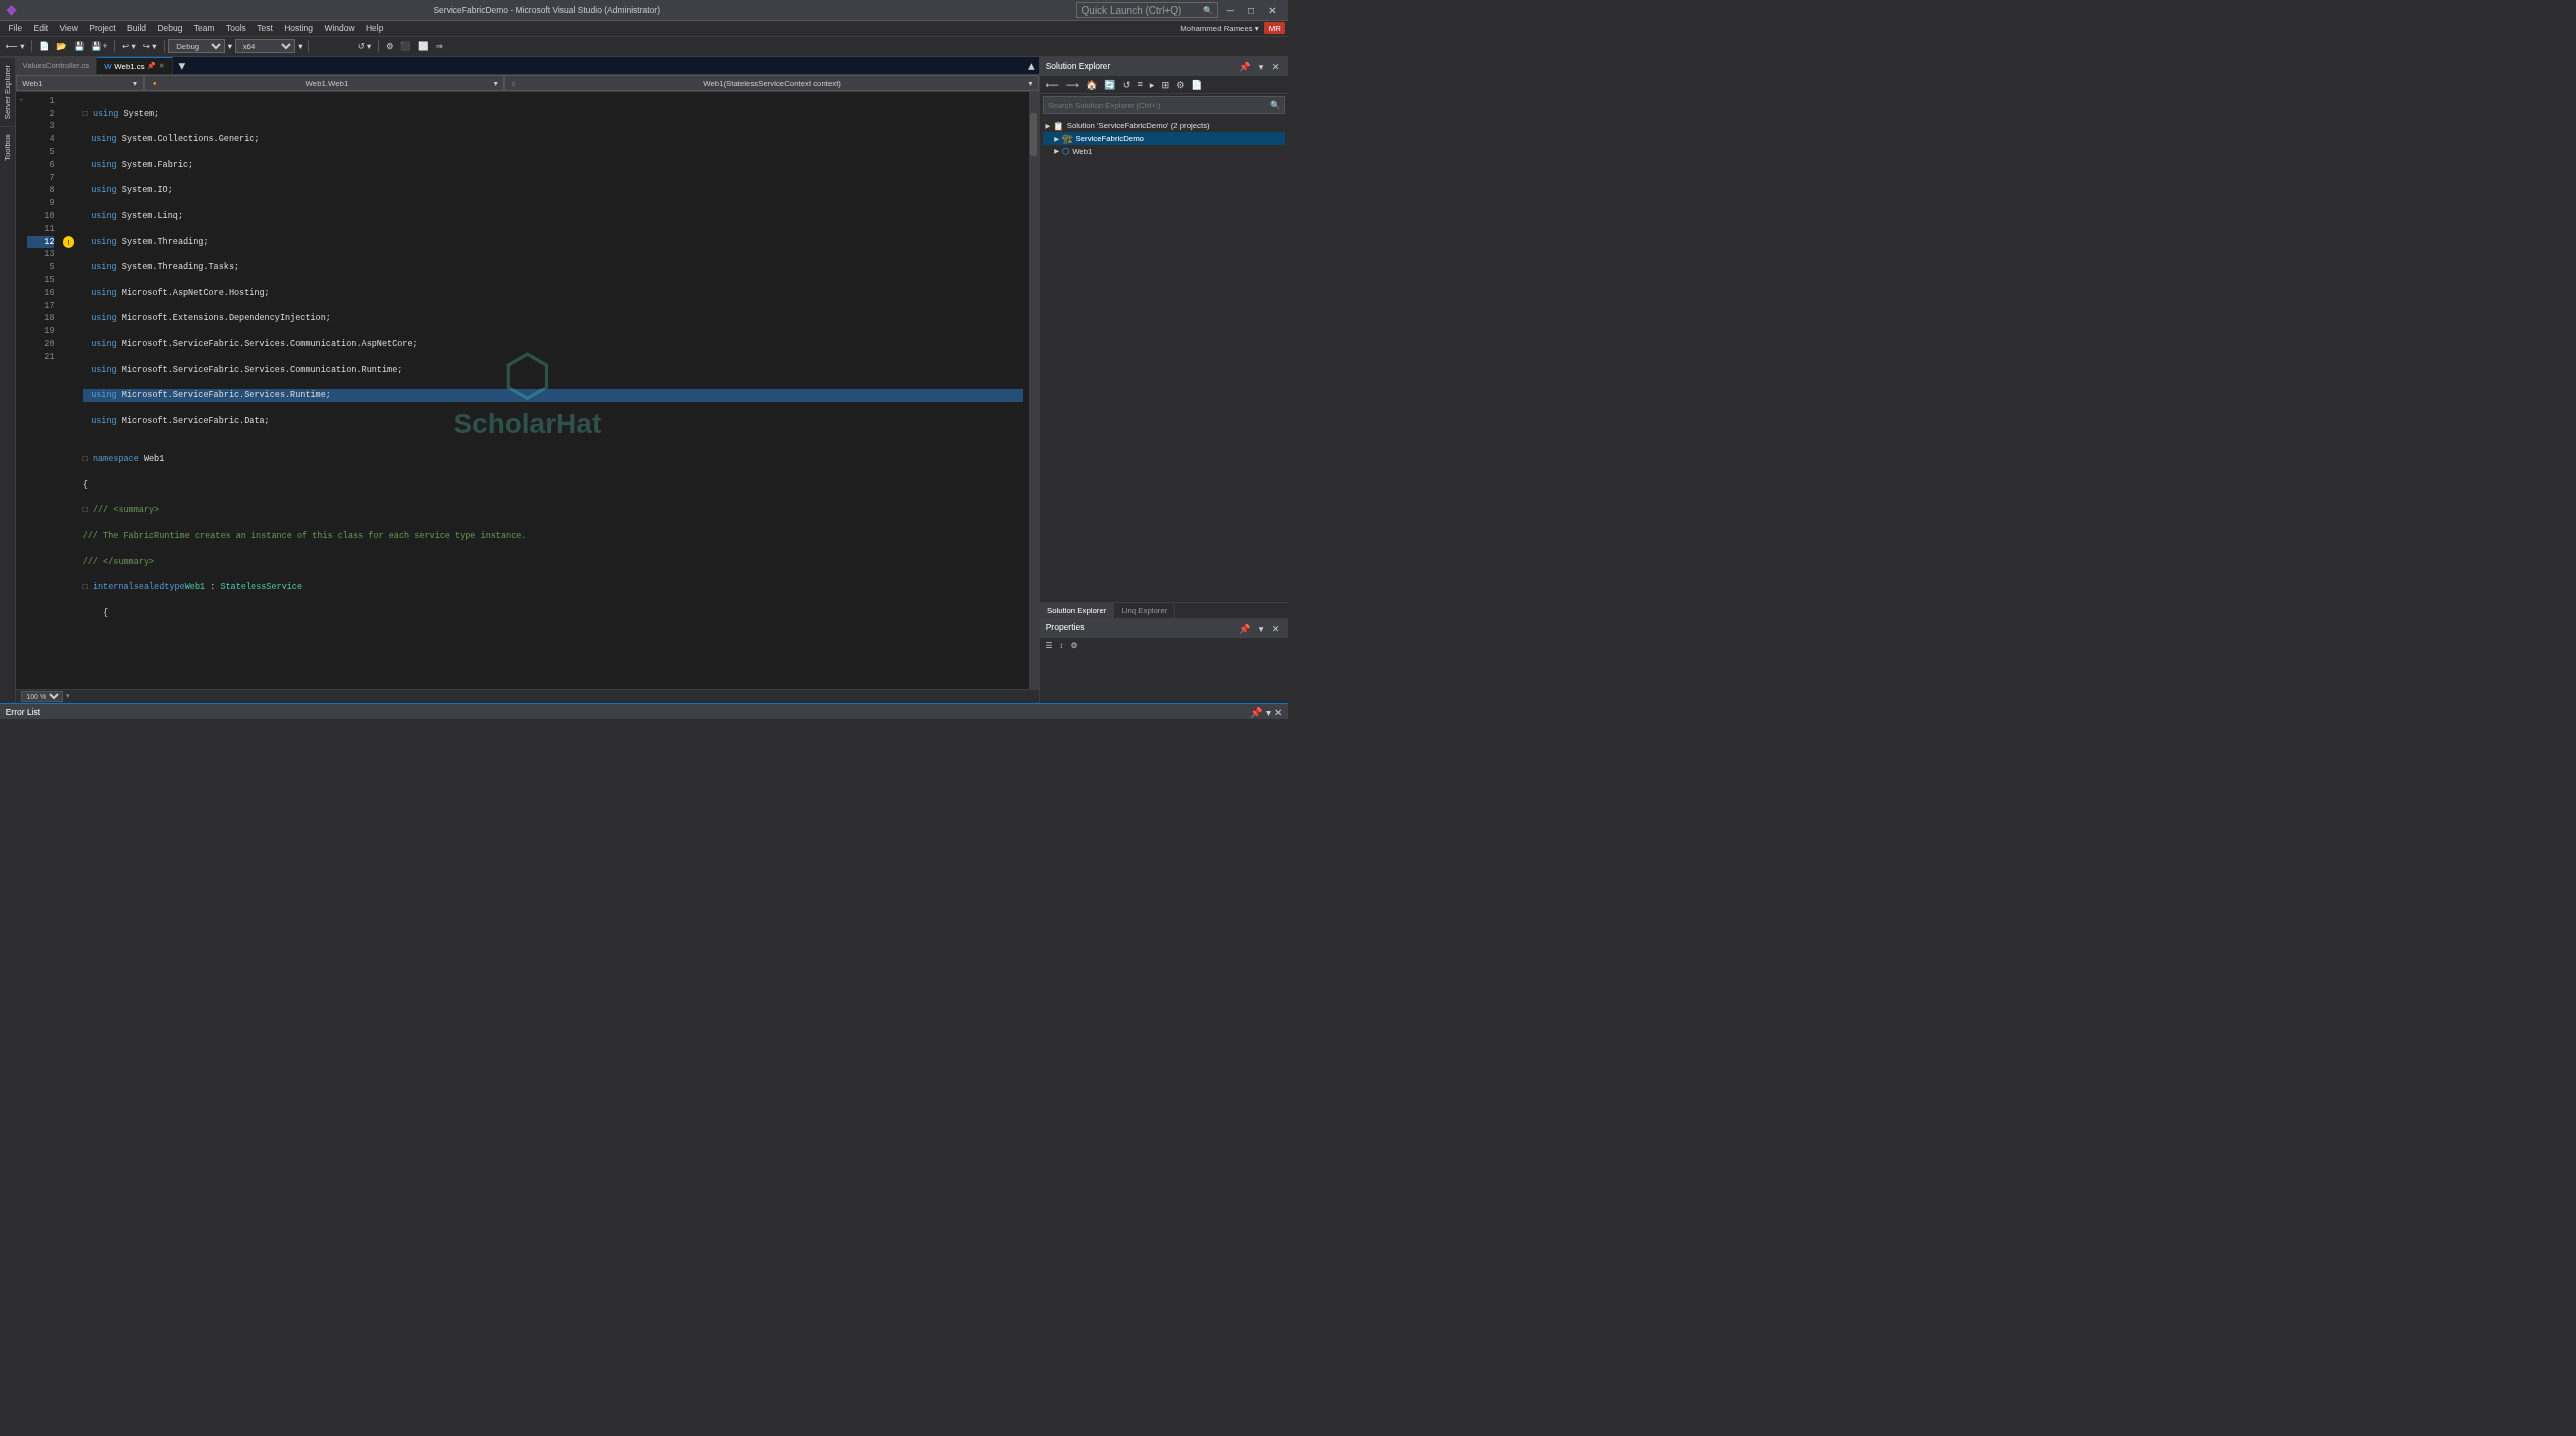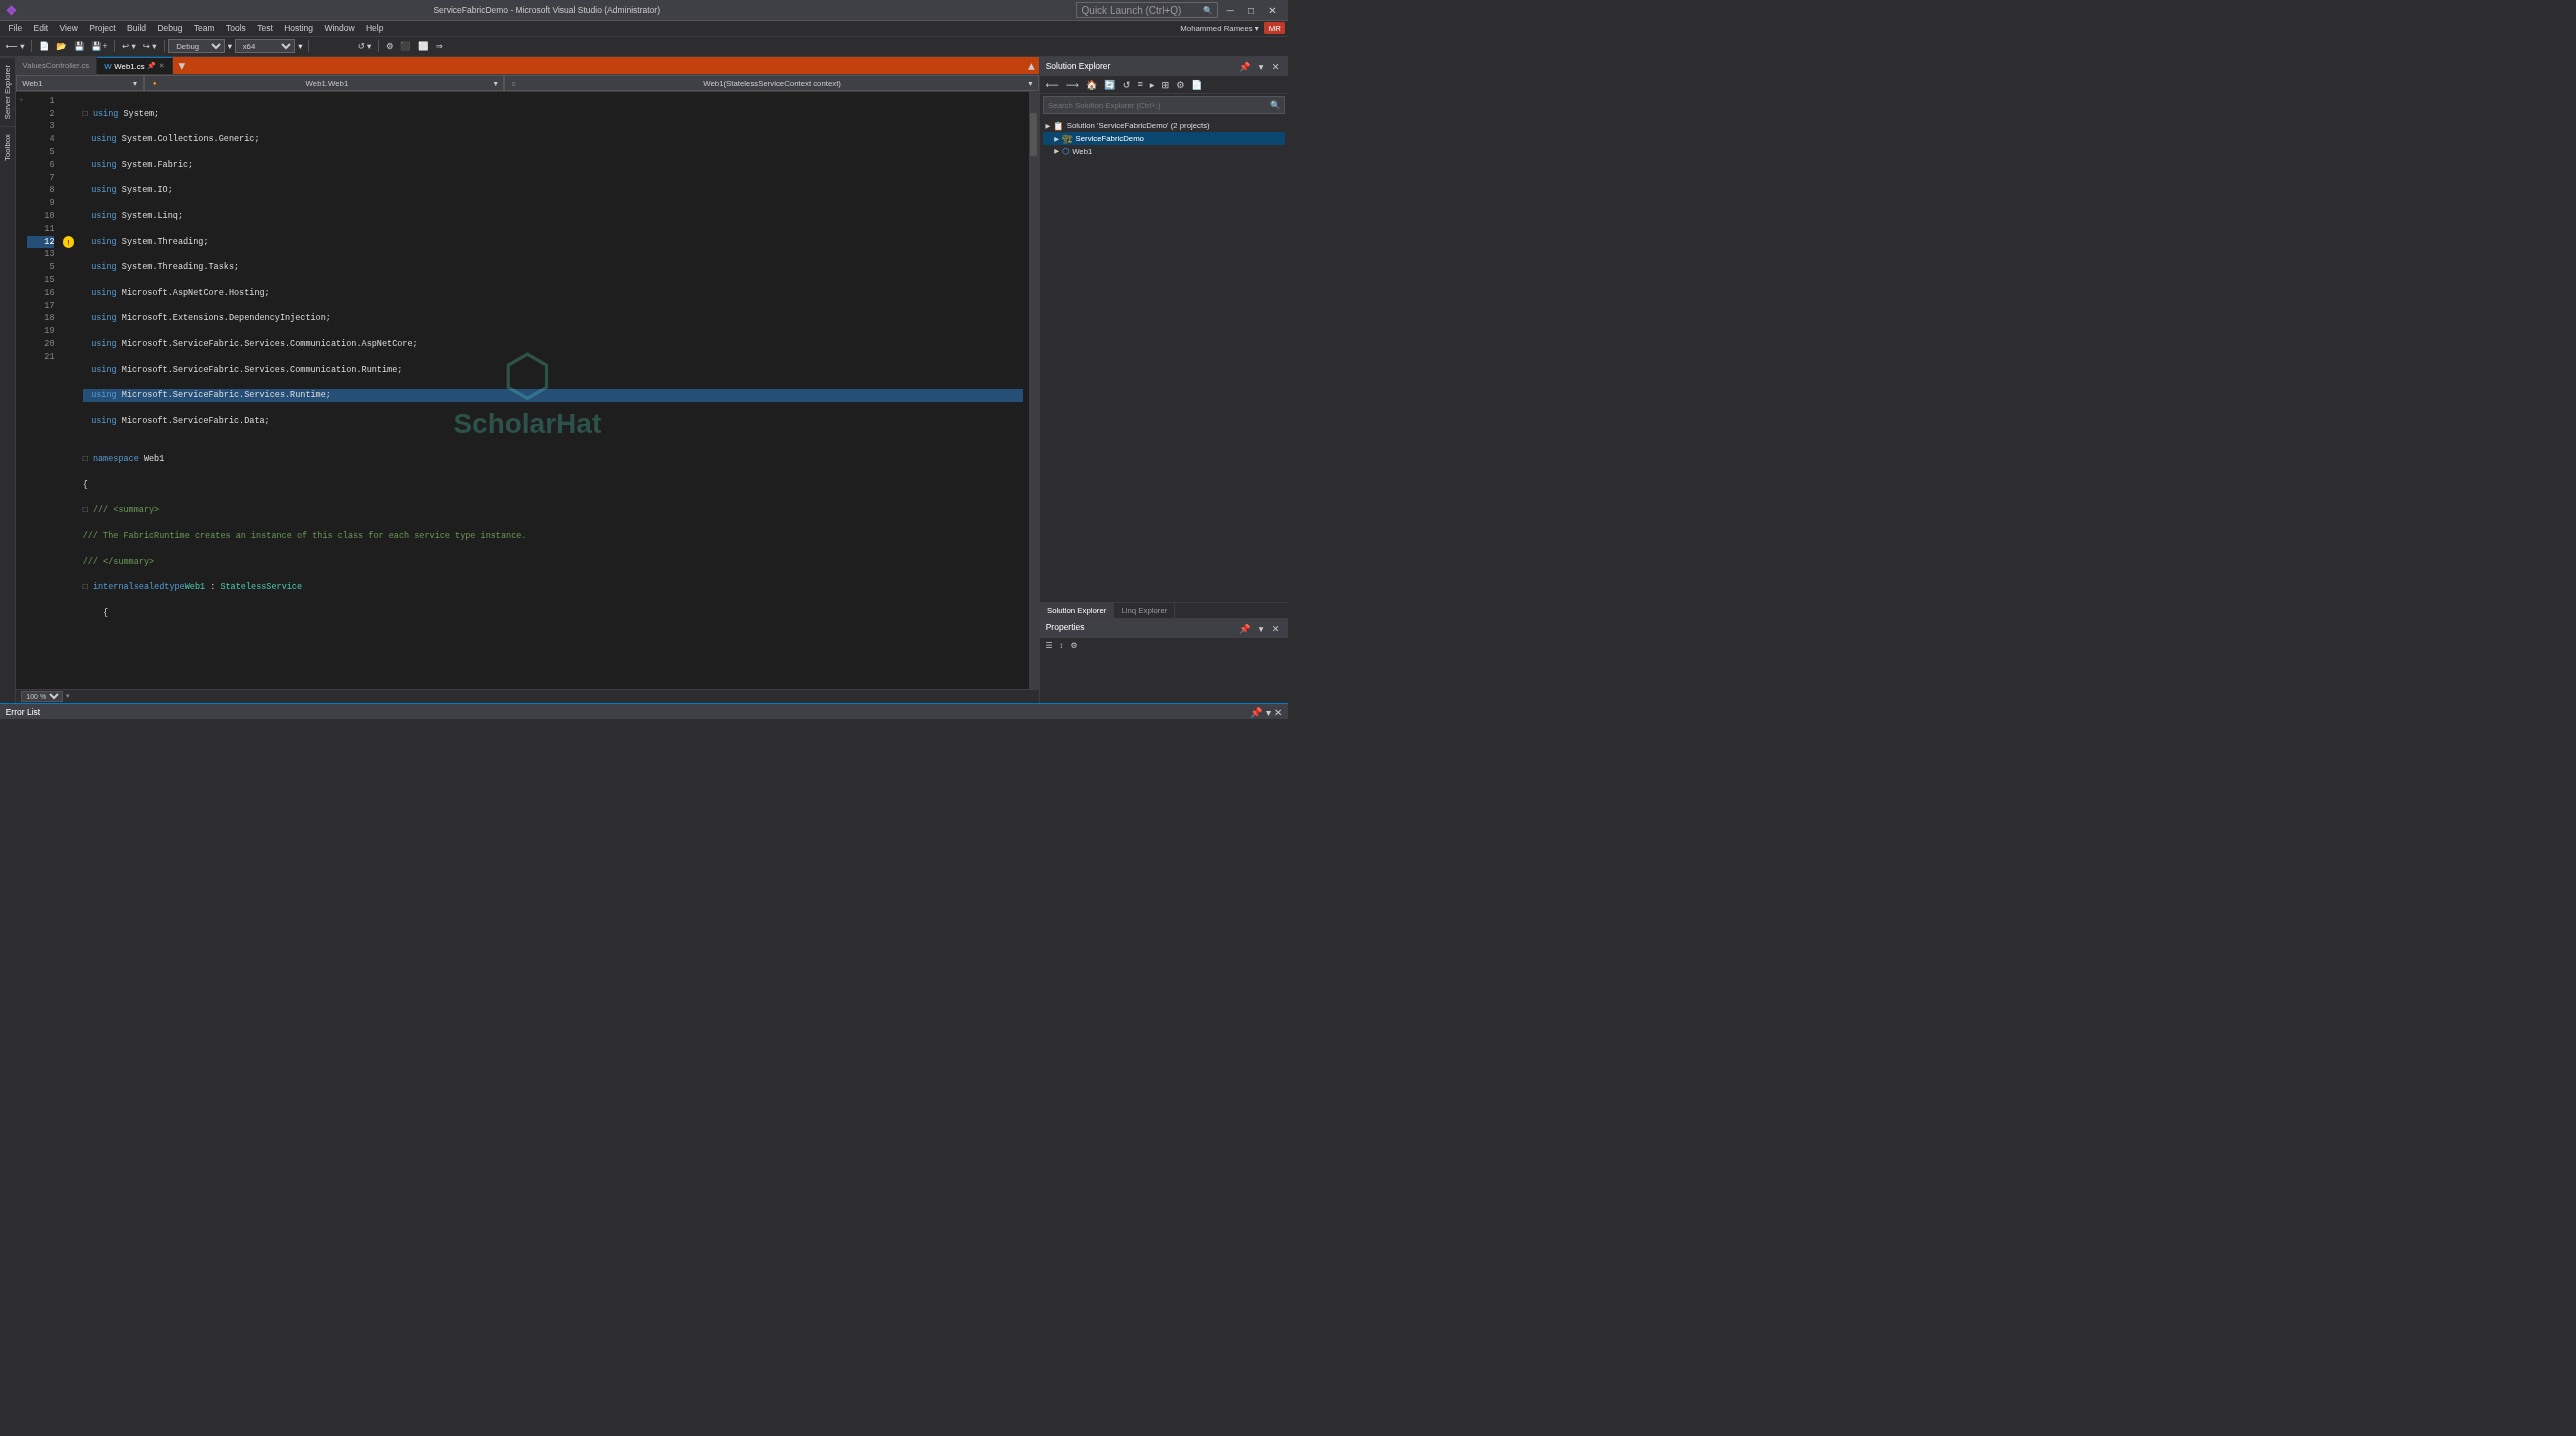--- a/index.html
+++ b/index.html
@@ -28,21 +28,21 @@
     #main-layout { display: flex; height: calc(100% - 57px - 15.6px); }
     
     
     #left-tabs { width: 15.6px; background: #2d2d30; display: flex; flex-direction: column; border-right: 0.7px solid #3e3e42; }
     .side-tab { writing-mode: vertical-rl; text-orientation: mixed; transform: rotate(180deg); padding: 7px 2.8px; font-size: 7.8px; color: #ccc; cursor: pointer; border-bottom: 0.7px solid #3e3e42; }
     
     
     #editor-area { flex: 1; display: flex; flex-direction: column; min-width: 0; }
     
     
-    #tab-bar { background: #c2410c; height: 18.5px; display: flex; align-items: flex-end; border-bottom: 0.7px solid #3e3e42; overflow: hidden; }
+    #tab-bar { background: #0f172a; height: 18.5px; display: flex; align-items: flex-end; border-bottom: 0.7px solid #3e3e42; overflow: hidden; }
     .tab { display: flex; align-items: center; padding: 2.8px 7px; background: #3e3e42; border-right: 0.7px solid #2d2d30; font-size: 7.8px; color: #999; cursor: pointer; height: 17px; gap: 2.8px; }
     .tab.active { background: #1e1e1e; color: #fff; border-top: 0.7px solid #007acc; }
     .tab-close { font-size: 7px; color: #888; cursor: pointer; }
     
     
     #code-nav { background: #2d2d30; height: 17px; display: flex; align-items: center; border-bottom: 0.7px solid #3e3e42; }
     .code-nav-item { flex: 1; background: #3f3f46; border: 0.7px solid #555; color: #ccc; padding: 1.4px 5.7px; font-size: 7.8px; height: 15.6px; display: flex; align-items: center; justify-content: space-between; }
     .code-nav-item:first-child { max-width: 128px; }
     
     

